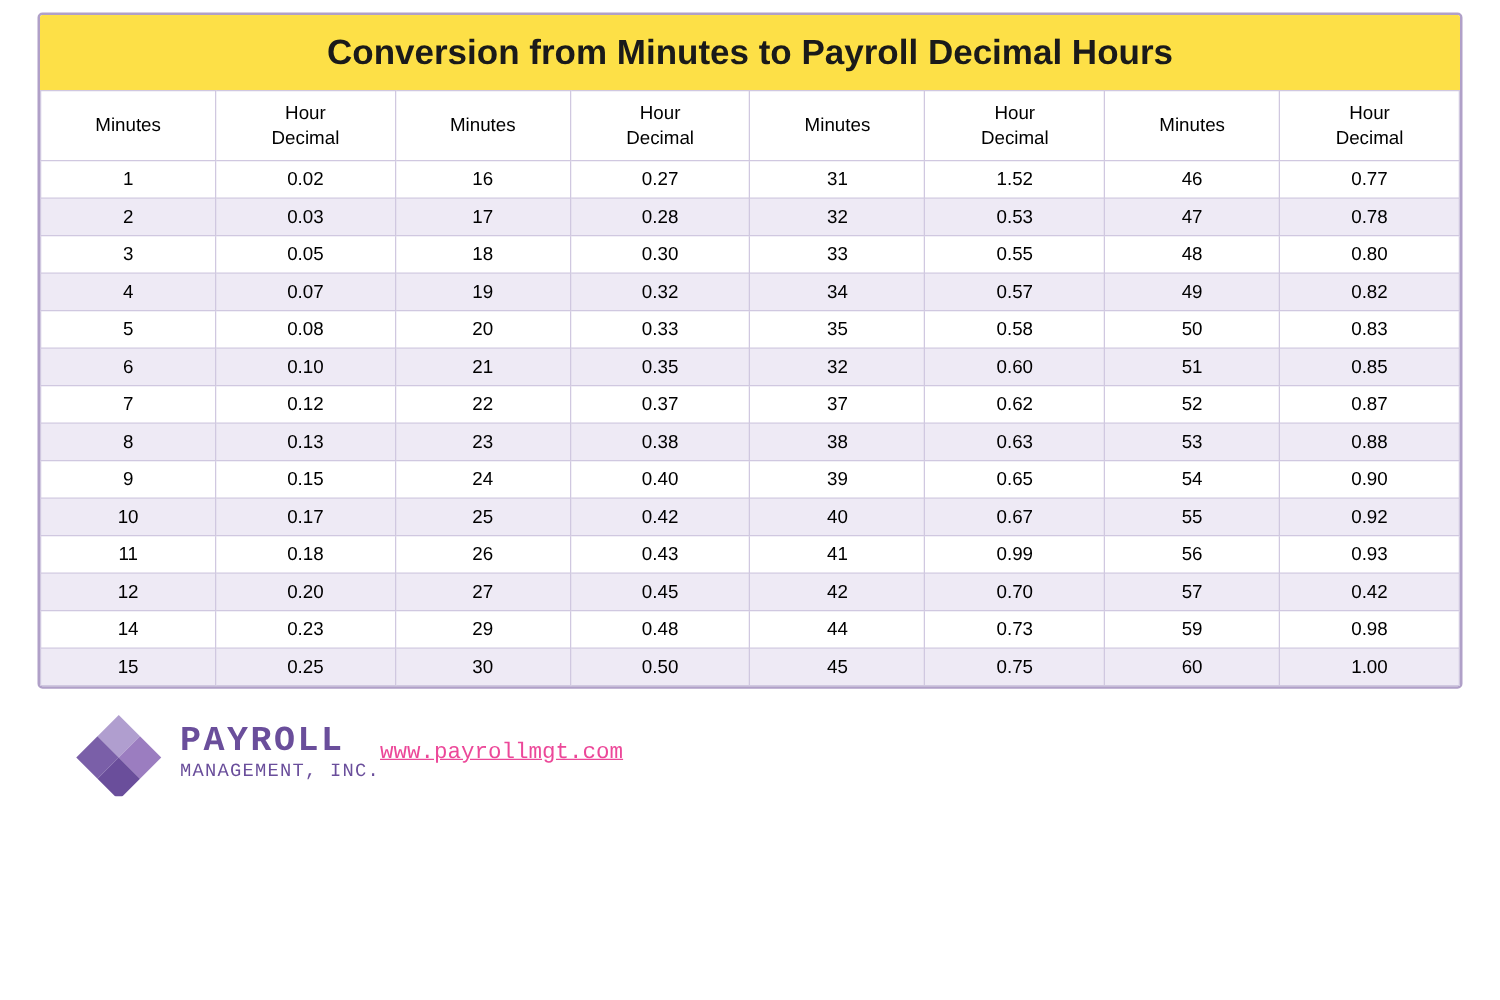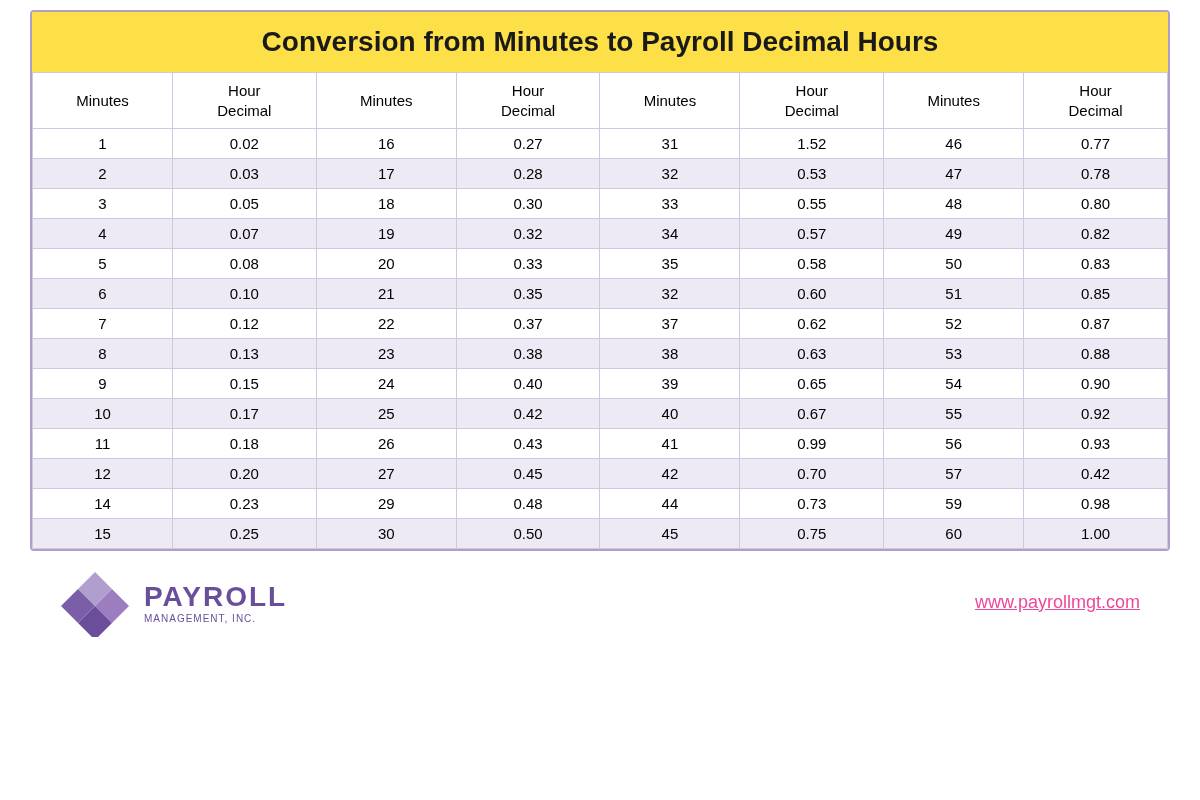--- a/index.html
+++ b/index.html
@@ -50,23 +50,23 @@
     tbody tr:nth-child(even) td {
       background: #eeeaf5;
     }
     tbody tr:nth-child(odd) td {
       background: #ffffff;
     }
     .footer {
       width: 100%;
       display: flex;
       align-items: center;
-      justify-content: space-between;
       padding: 12px 30px;
       margin-top: 4px;
+      font-family: Liberation Mono, monospace;
     }
     .logo-area {
       display: flex;
       align-items: center;
       gap: 14px;
     }
     .logo-diamond {
       width: 70px;
       height: 70px;
       position: relative;
@@ -75,21 +75,21 @@
       display: flex;
       flex-direction: column;
     }
     .logo-text .payroll {
       font-size: 28px;
       font-weight: bold;
       color: #6a4e9b;
       letter-spacing: 2px;
     }
     .logo-text .management {
-      font-size: 10px;
+      font-size: 15px;
       color: #6a4e9b;
       letter-spacing: 1px;
     }
     .website-link {
       font-size: 18px;
       color: #ec4899;
       text-decoration: underline;
     }
   </style>
 </head>

